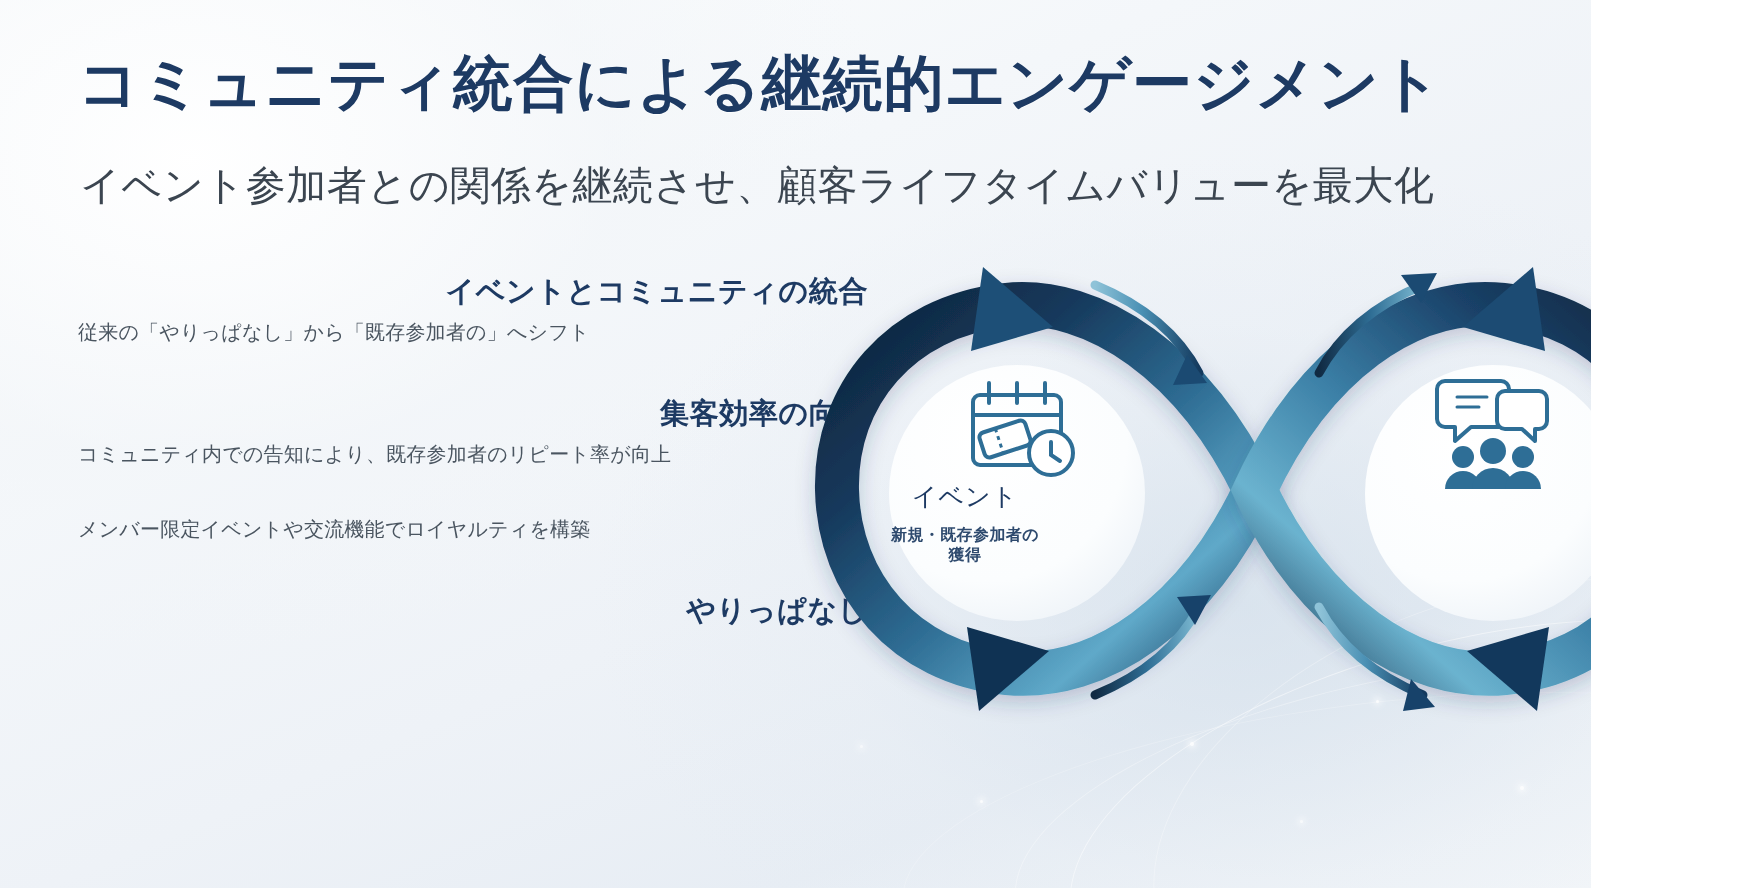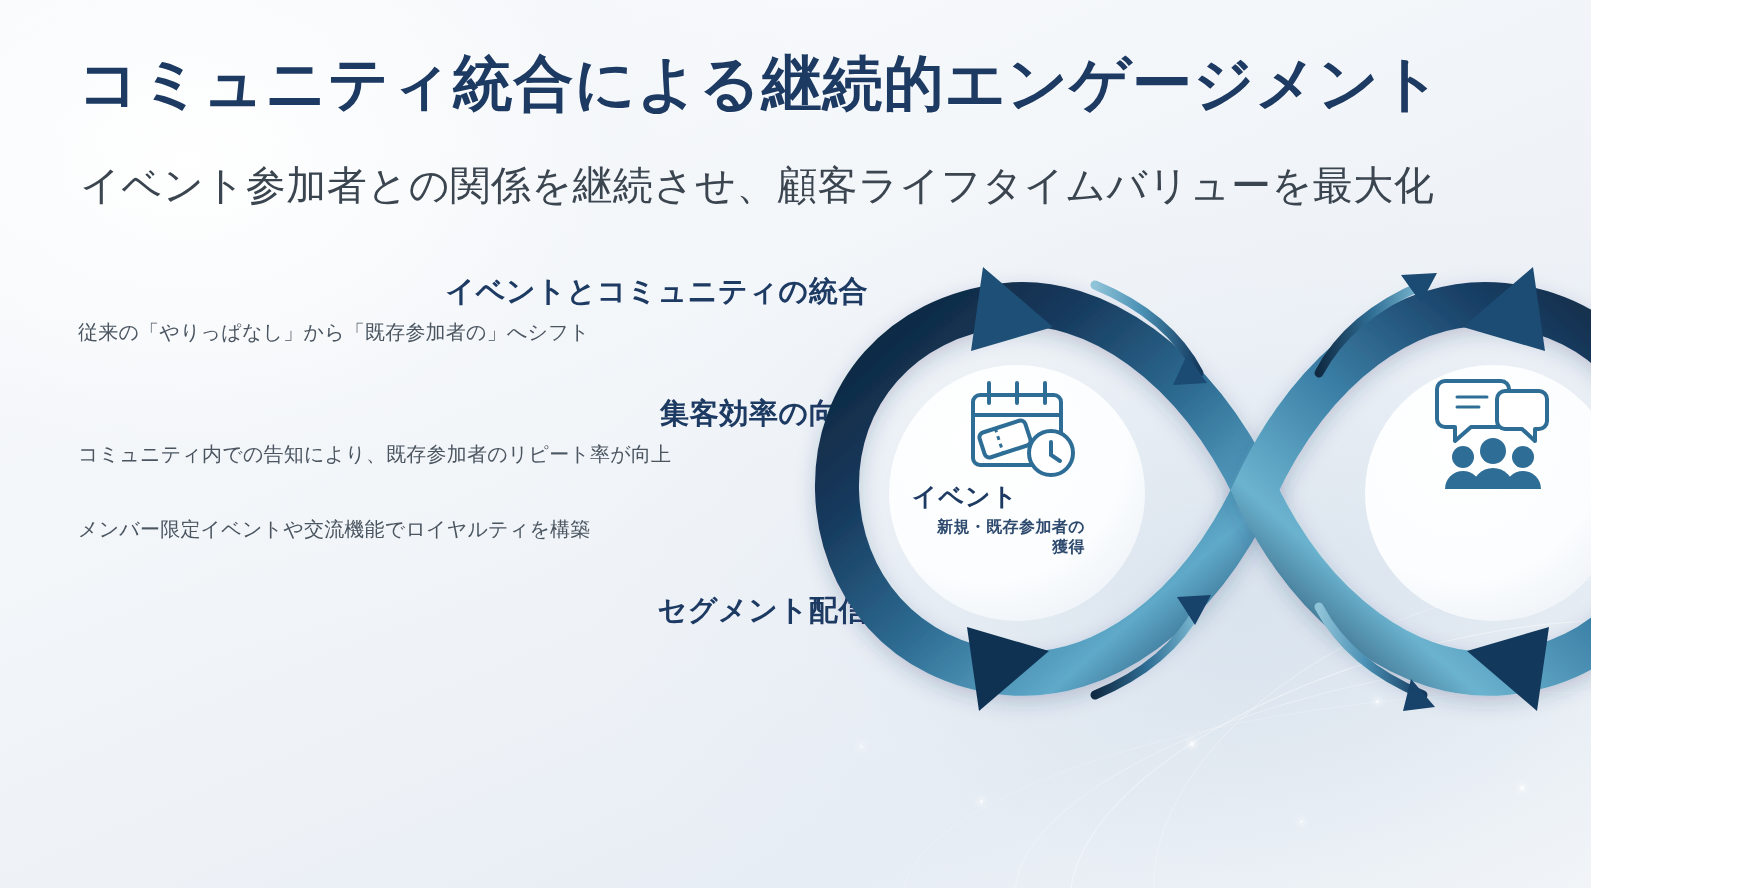--- a/index.html
+++ b/index.html
@@ -80,26 +80,26 @@
   }
   .diagram svg { display:block; width:100%; height:100%; }
 
   
   .node-label {
     position:absolute;
     text-align:center;
     width:240px;
   }
   .node-title {
-    font-size:25px; font-weight:700; color:#1d3a63;
-    letter-spacing:1px; margin-bottom:4px;
+    font-size:25px; font-weight:400; color:#1d3a63;
+    letter-spacing:1px; margin-bottom:12px;
   }
   .node-sub {
     font-size:16px; font-weight:700; color:#2e4a6e;
-    line-height:1.25; letter-spacing:0.4px;text-align:right;
+    line-height:1.25; letter-spacing:0.4px;
   }
   #node-left  { left:50px;  top:225px; }
   #node-right { left:528px; top:225px; }
 </style>
 </head>
 <body>
 
 <div id="slide">
 
   <div class="texture">
@@ -130,21 +130,21 @@
     <div class="bullet">
       <div class="b-head">集客効率の向上</div>
       <div class="b-desc">コミュニティ内での告知により、既存参加者のリピート率が向上</div>
     </div>
 
     <div class="bullet">
       <div class="b-desc">メンバー限定イベントや交流機能でロイヤルティを構築</div>
     </div>
 
     <div class="bullet">
-      <div class="b-head">セグメント配信</div>
+      <div class="b-head">やりっぱなし</div>
     </div>
 
   </div>
 
   <div class="diagram">
 
     <svg viewBox="0 0 920 470" xmlns="http://www.w3.org/2000/svg">
       <defs>
         <linearGradient id="gLoopA" x1="0" y1="0" x2="1" y2="1">
           <stop offset="0%" stop-color="#0c2239"></stop>

